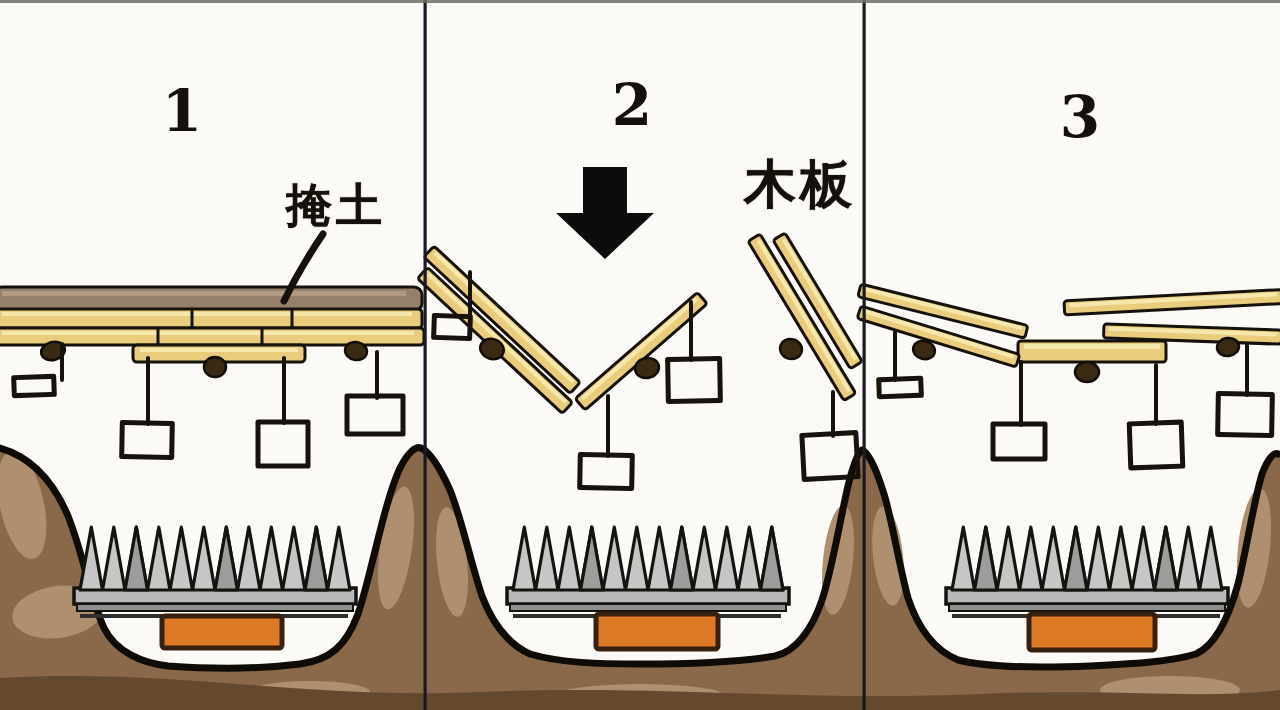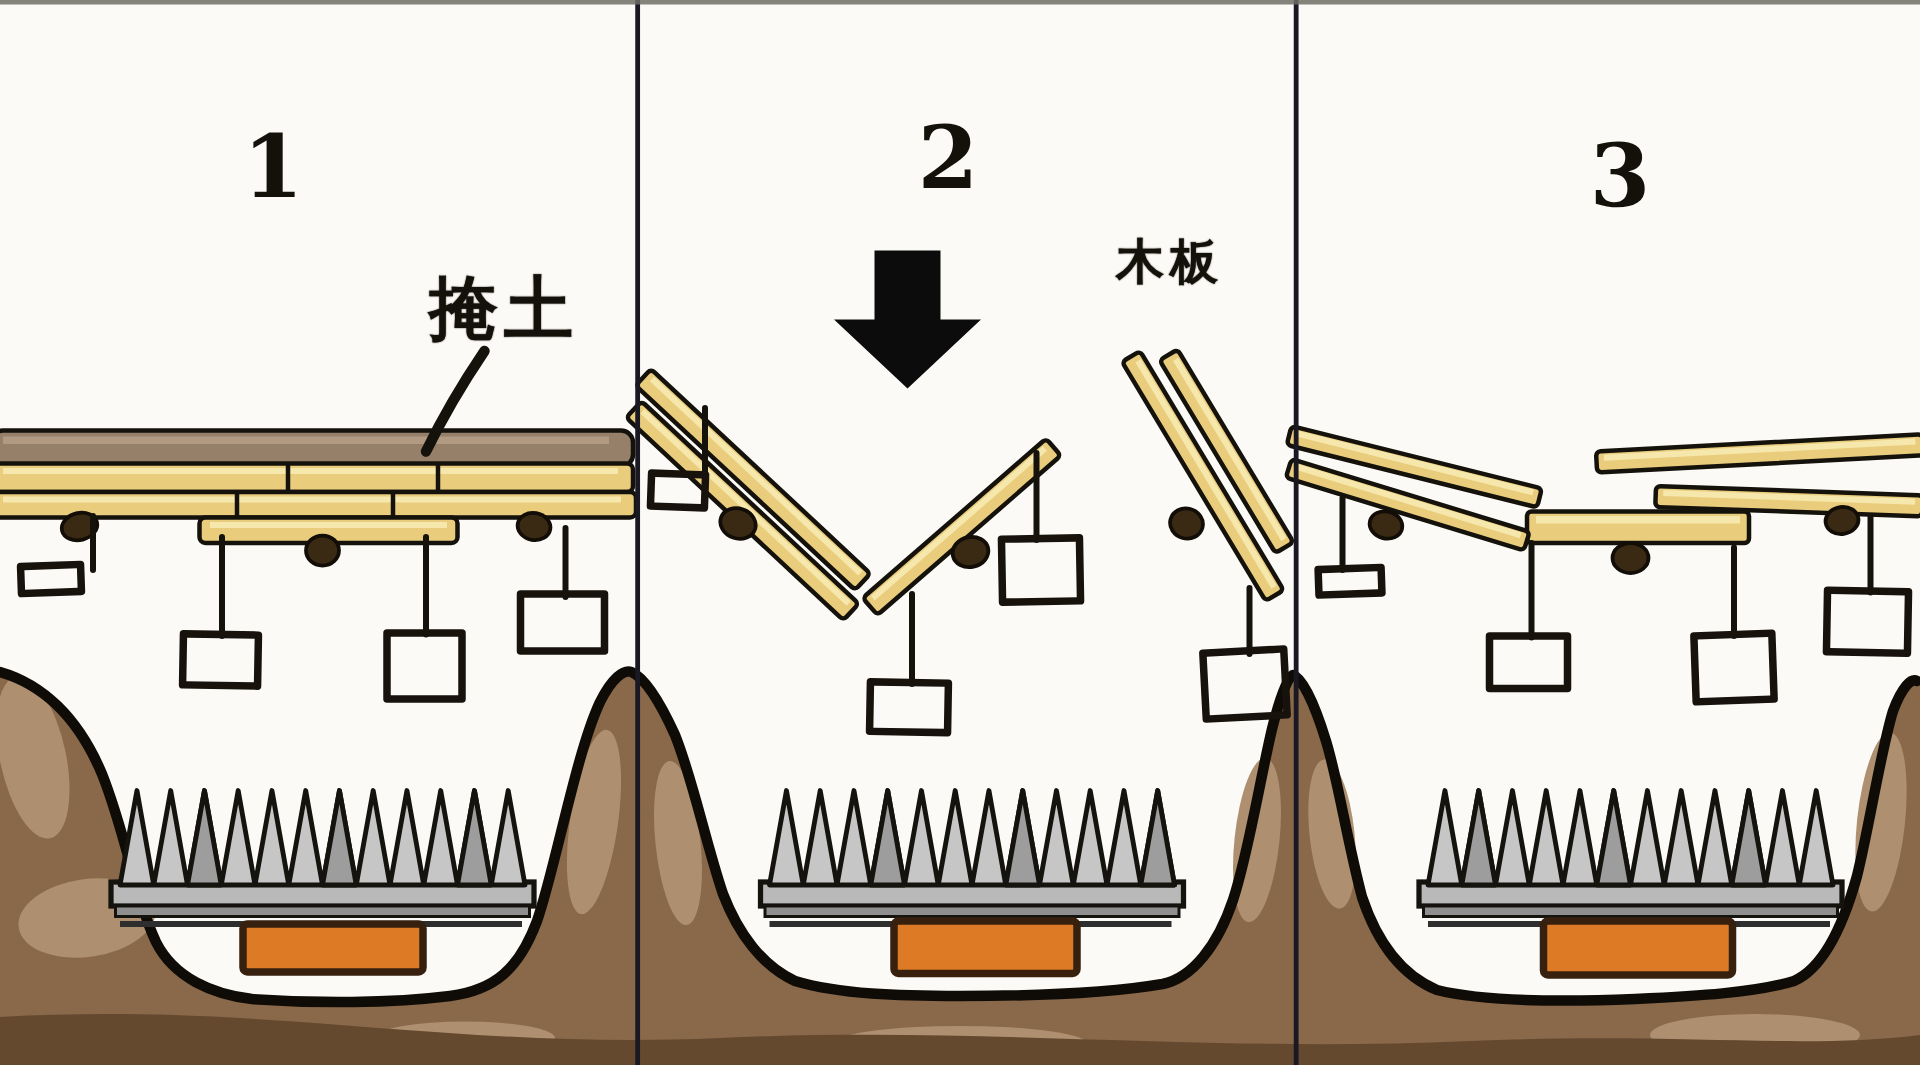--- a/index.html
+++ b/index.html
@@ -217,14 +217,14 @@
 
   <rect class="divider" x="423.5" y="0" width="3.2" height="710"></rect>
   <rect class="divider" x="862.5" y="0" width="3.2" height="710"></rect>
   <rect class="topstrip" x="0" y="0" width="1280" height="3"></rect>
 </svg>
 
   <div class="num" style="left:182px;top:82px;">1</div>
   <div class="num" style="left:632px;top:76px;">2</div>
   <div class="num" style="left:1080px;top:88px;">3</div>
   <div class="cjk" style="left:286px;top:182px;">掩土</div>
-  <div class="cjk" style="left:744px;top:158px;font-size:32px;">木板</div>
+  <div class="cjk" style="left:744px;top:158px;font-size:52px;">木板</div>
 </div>
 
 </body></html>

